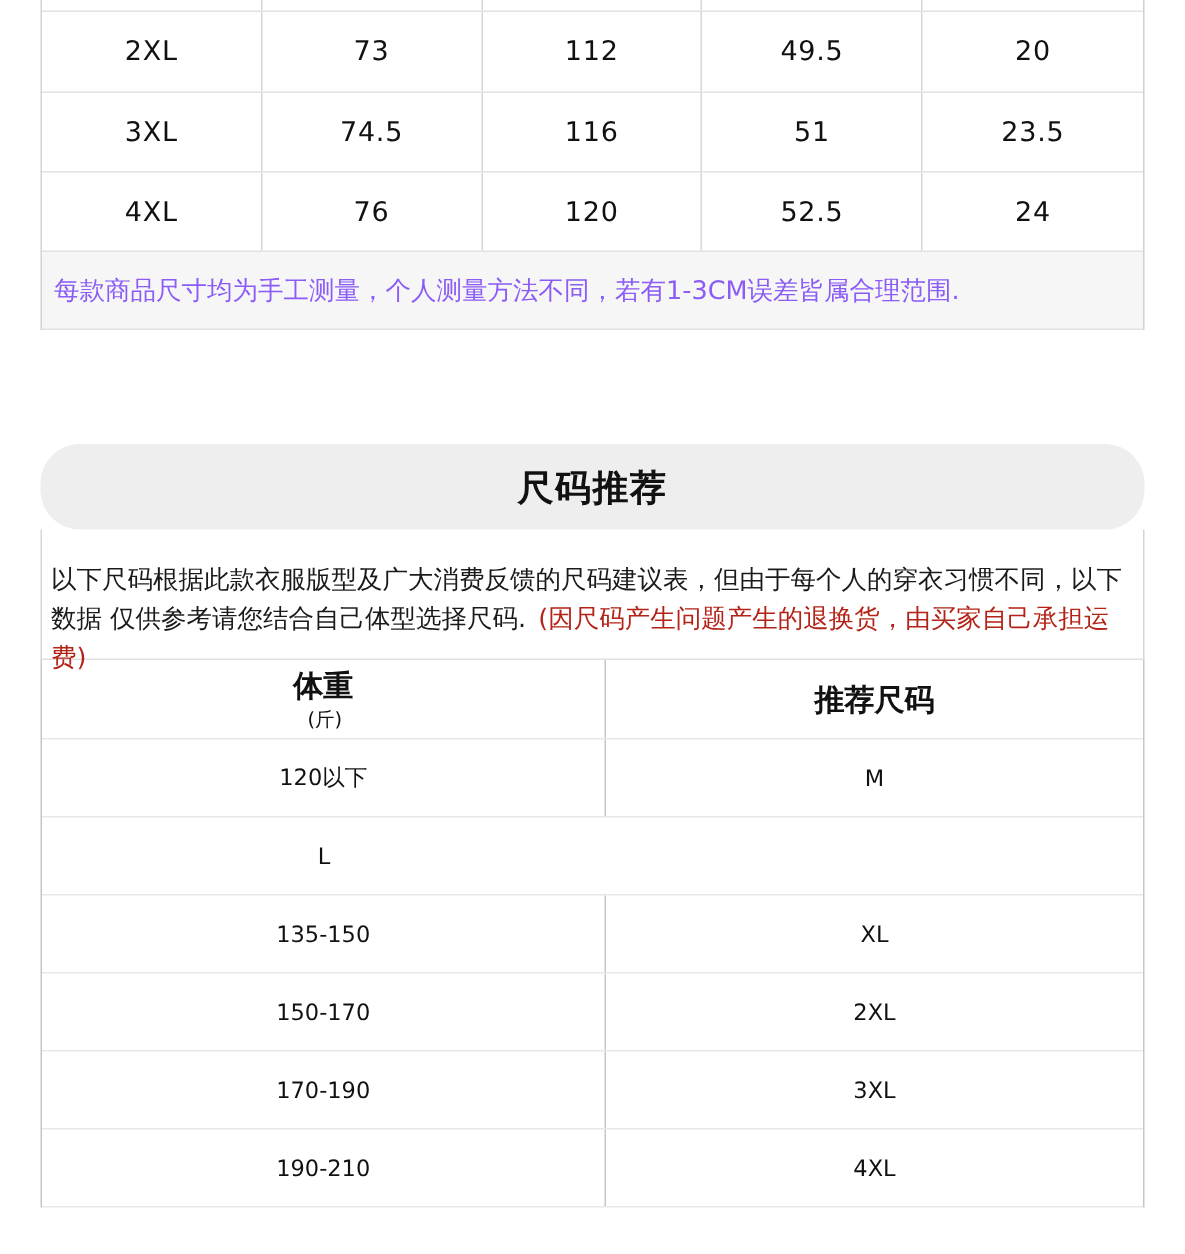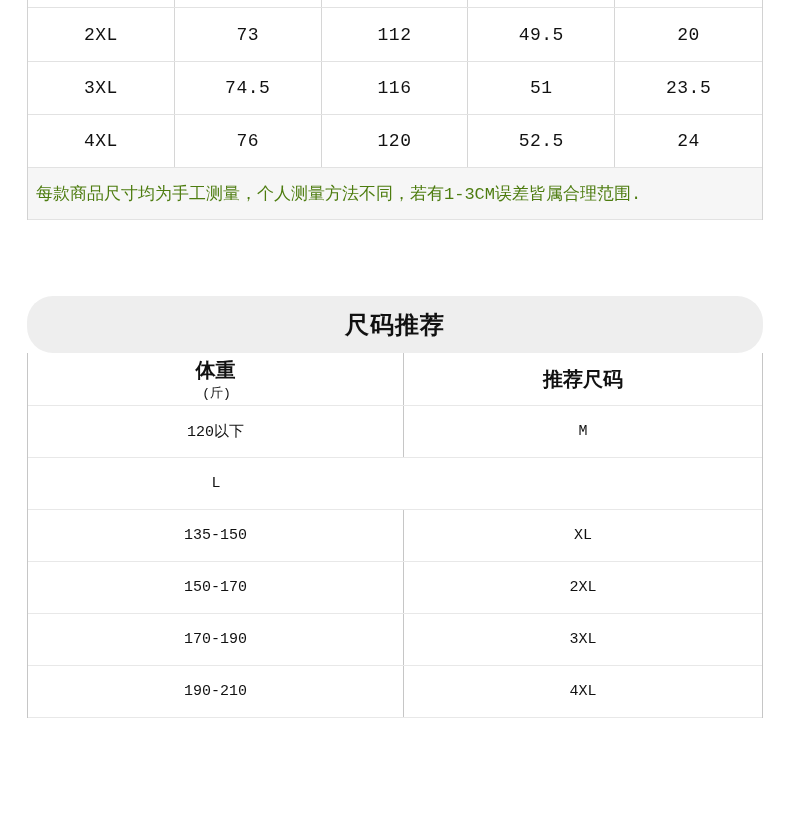--- a/index.html
+++ b/index.html
@@ -1,15 +1,15 @@
 <!DOCTYPE html>
 <html><head>
 <meta charset="utf-8">
 <style>
-  * { margin:0; padding:0; box-sizing:border-box;font-family:Liberation Mono, monospace; }
+  * { margin:0; padding:0; box-sizing:border-box; }
   html,body { background:#ffffff; }
   body {
     width:790px; height:836px;
     font-family:"DejaVu Sans","Liberation Sans",sans-serif;
     color:#111111;
     overflow:hidden;
     position:relative;
   }
   .content { position:absolute; left:27px; top:0; width:736px; }
 
@@ -30,21 +30,21 @@
     letter-spacing:0.5px;
   }
   .st-cell:last-child { border-right:none; }
   .note-row {
     height:52px;
     background:#f6f6f6;
     border-bottom:1px solid #e2e2e2;
     display:flex; align-items:center;
     padding-left:8px;
     font-size:17px;
-    color:#4d7c0f;
+    color:#8b5cf6;
   }
 
   
   .rec-section { margin-top:76px; }
   .rec-title {
     height:57px;
     background:#eeeeee;
     display:flex; align-items:center; justify-content:center;
     font-size:24px;
     font-weight:bold;
@@ -121,20 +121,24 @@
     <div class="note-row">
       <span>每款商品尺寸均为手工测量，个人测量方法不同，若有1-3CM误差皆属合理范围.</span>
     </div>
   </div>
 
   <div class="rec-section">
     <div class="rec-title">
       <span>尺码推荐</span>
     </div>
 
+    <div class="rec-intro">
+      <span>以下尺码根据此款衣服版型及广大消费反馈的尺码建议表，但由于每个人的穿衣习惯不同，以下数据</span>
+      <span>仅供参考请您结合自己体型选择尺码.</span><span class="sp"></span><span class="red">(因尺码产生问题产生的退换货，由买家自己承担运费)</span>
+    </div>
 
     <div class="rec-table">
       <div class="rt-row header">
         <div class="rt-cell left">
           <span>体重</span>
             <span class="unit">(斤)</span>
         </div>
         <div class="rt-cell">推荐尺码</div>
       </div>
       <div class="rt-row">

